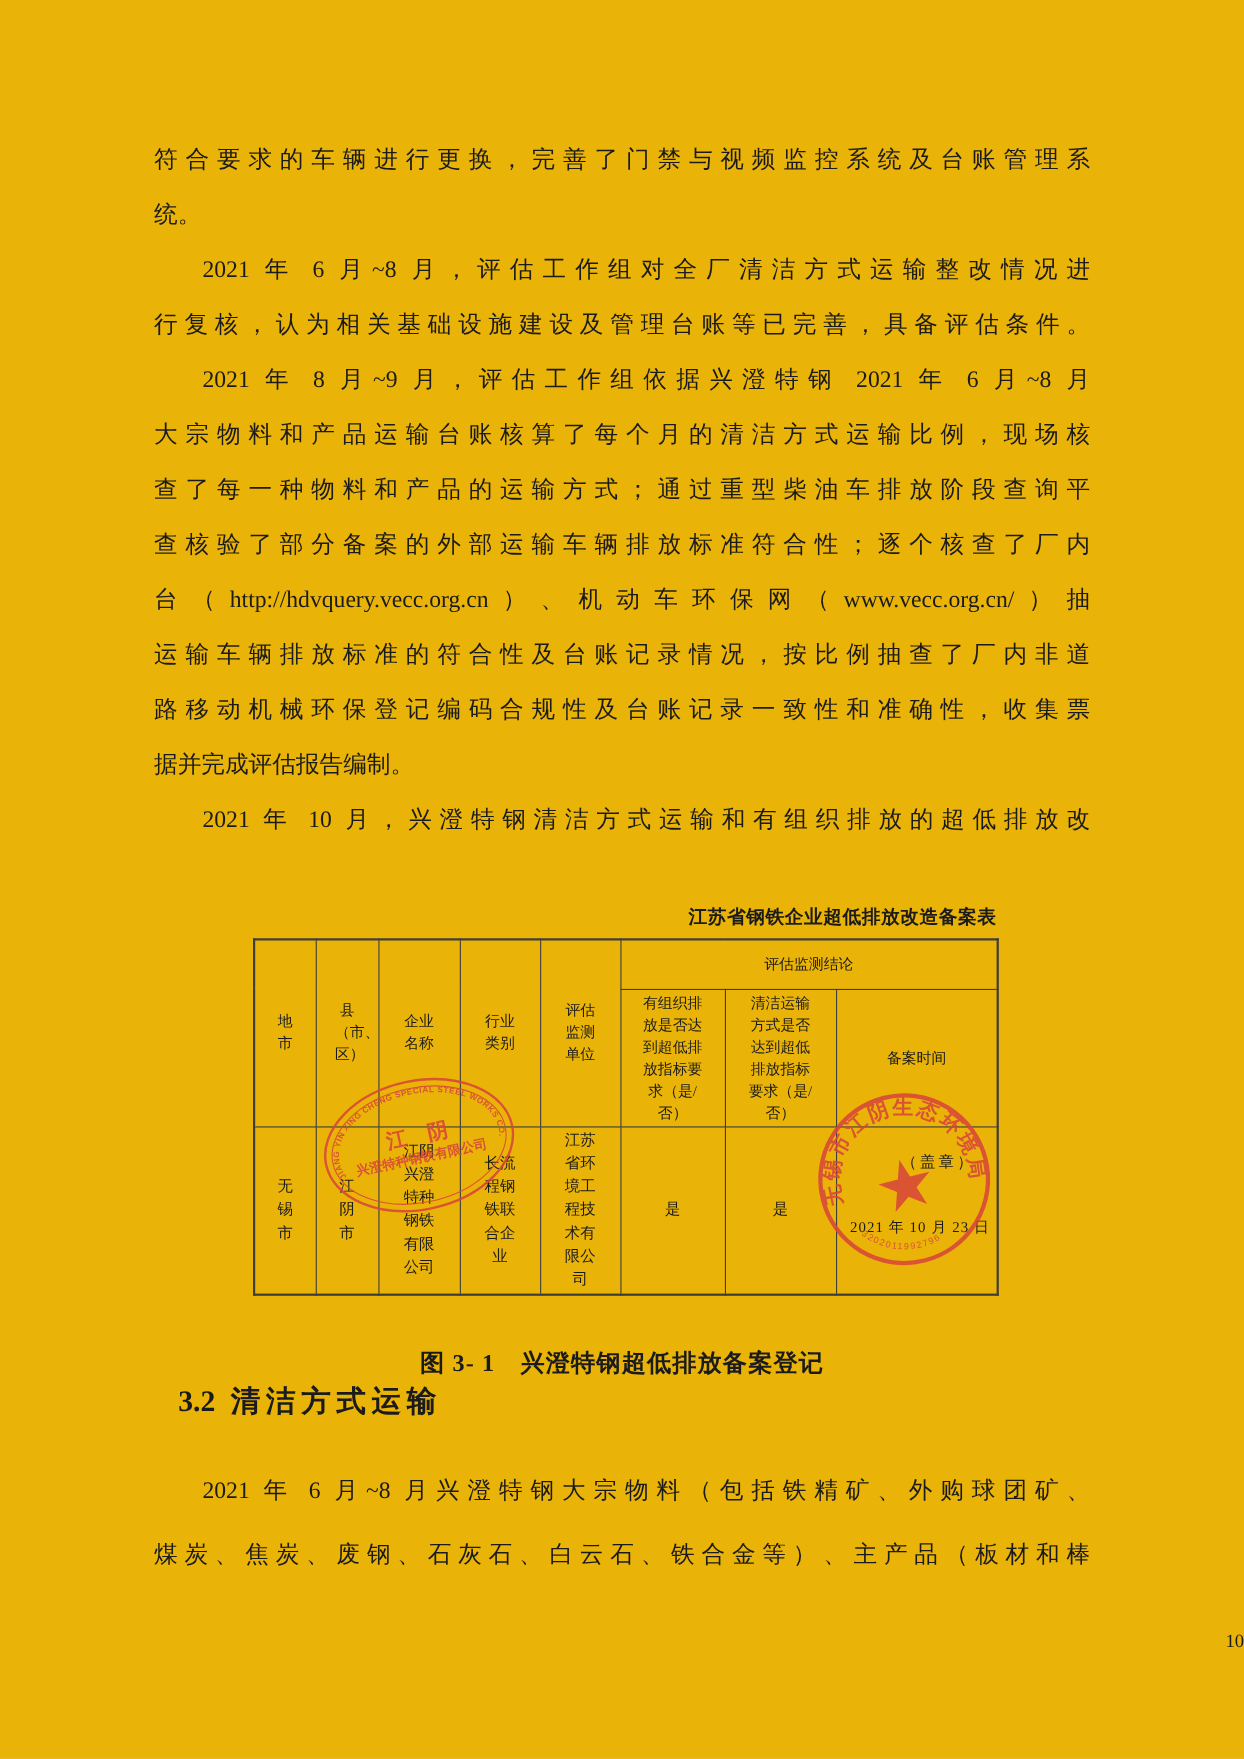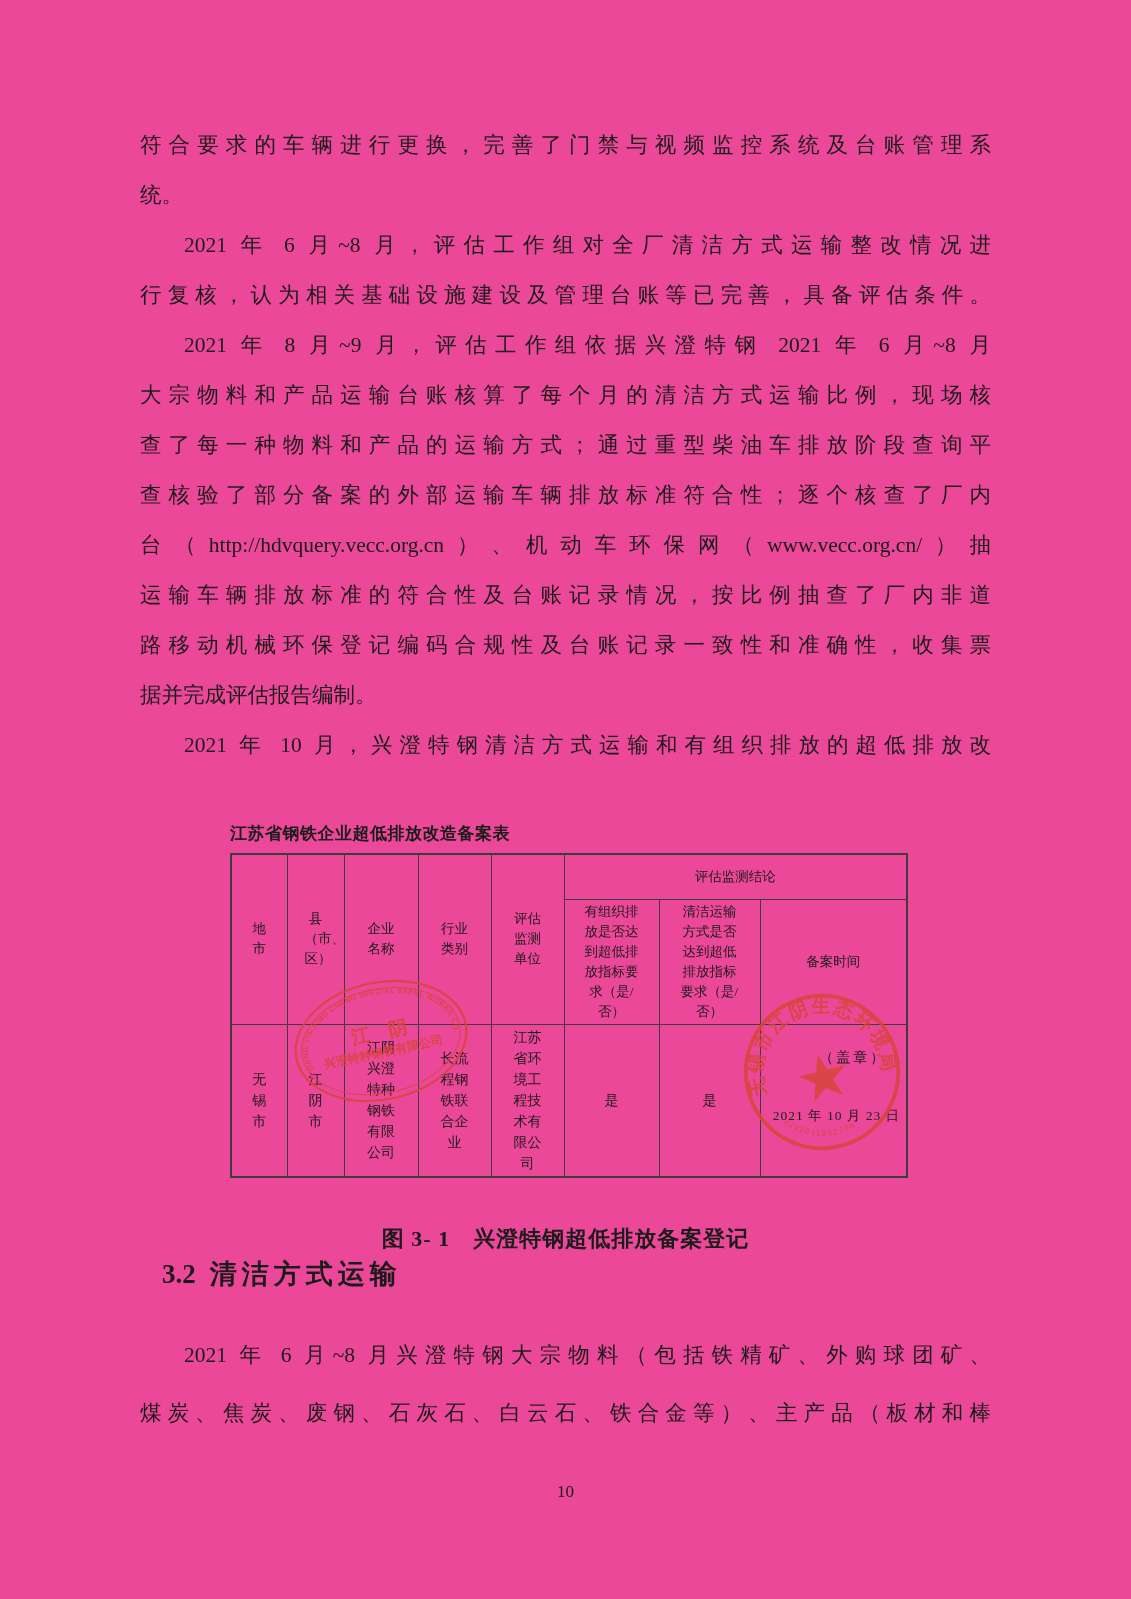--- a/index.html
+++ b/index.html
@@ -1,31 +1,31 @@
 <!DOCTYPE html>
 <html><head>
 <meta charset="utf-8">
 <style>
   html,body { margin:0; padding:0; background:#ffffff; }
   .page {
-    position:relative; width:1131px; height:1599px; background:#ec4899;
+    position:relative; width:1131px; height:1599px; background:#eab308;
     font-family:"Liberation Serif","DejaVu Serif",serif; color:#1b1b1b;
     overflow:hidden;
   }
   
   .tb { position:absolute; left:140px; width:851px; }
   .tb1 { top:120px; }
   .tb2 { top:1326px; }
   .line { height:50px; line-height:50px; font-size:21.5px; white-space:normal; }
   .tb2 .line { height:58px; line-height:58px; }
   .line.fill { text-align:justify; text-align-last:justify; }
   .line.ind { text-indent:44px; }
   
   .table-title {
-    position:absolute; left:230px; top:822px; width:676px; text-align:left;
+    position:absolute; left:230px; top:822px; width:676px; text-align:right;
     font-family:"Liberation Sans","DejaVu Sans",sans-serif;
     font-size:17px; font-weight:bold; letter-spacing:0.5px;
   }
   table.reg {
     position:absolute; left:230px; top:853px; width:676px;
     border-collapse:collapse; table-layout:fixed;
     border:2px solid #3d3d3d;
   }
   table.reg th, table.reg td {
     border:1px solid #3d3d3d; font-weight:normal; text-align:center;
@@ -51,21 +51,21 @@
   .figure-caption {
     position:absolute; left:140px; top:1185px; width:851px; text-align:center;
     font-size:22px; font-weight:bold; letter-spacing:1px;margin-top:39px;
   }
   .section-heading {
     position:absolute; left:162px; top:1256px; font-size:27px; font-weight:bold;
   }
   .section-heading .num { letter-spacing:0; margin-right:14px; }
   .section-heading .ttl { letter-spacing:5px; }
   .page-number {
-    position:absolute; left:0; top:1482px; width:100%; text-align:center;
+    position:absolute; left:0; top:1482px; width:100%; text-align:right;
     font-size:17px;
   }
 </style>
 </head>
 <body>
 
 <div class="page">
 
   <div class="tb tb1">
     <div class="line fill">符合要求的车辆进行更换，完善了门禁与视频监控系统及台账管理系</div>

